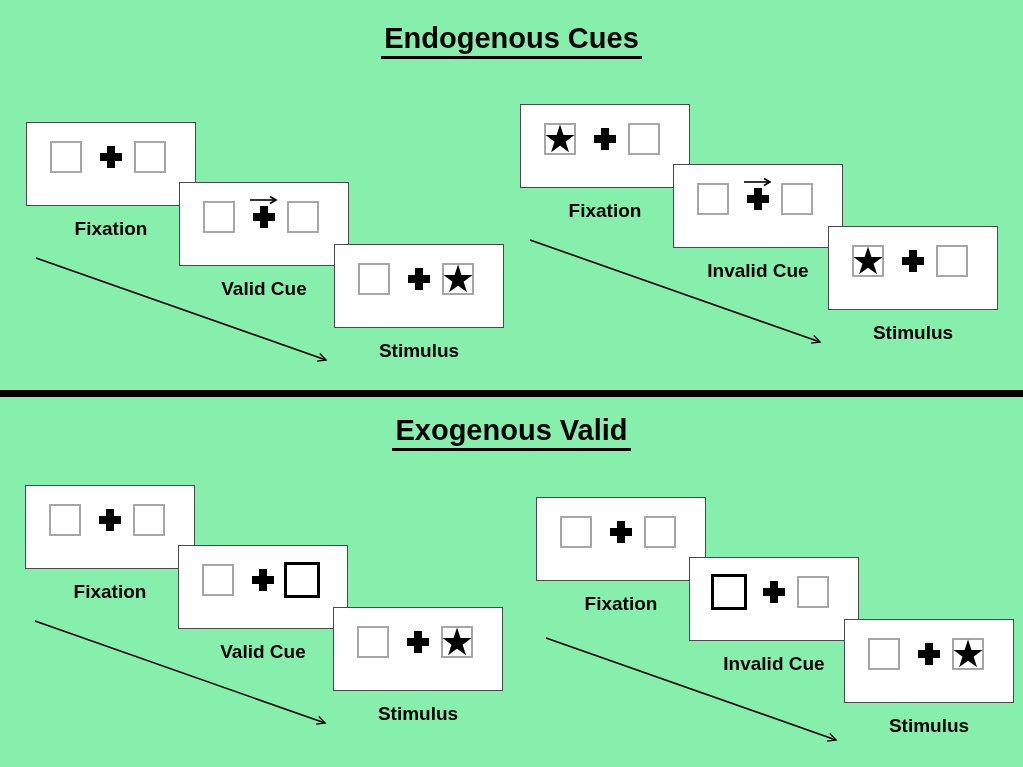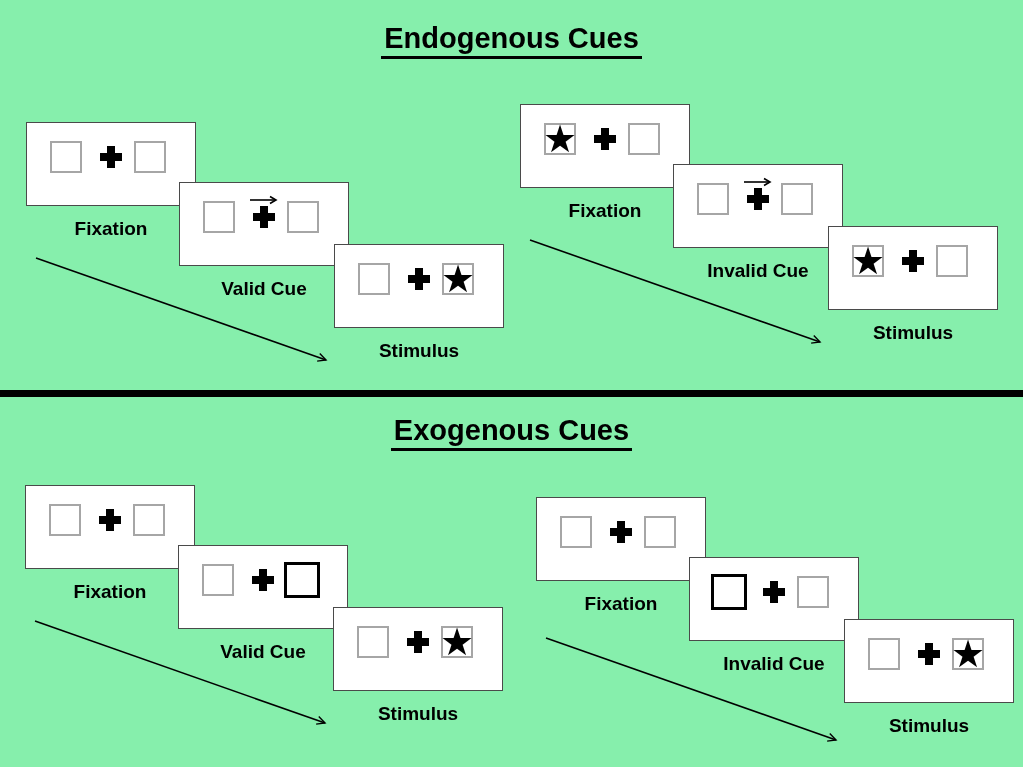--- a/index.html
+++ b/index.html
@@ -172,21 +172,21 @@
             <path d="M1 1 L9 5 L1 9" fill="none" stroke="#000" stroke-width="1.4"></path>
           </marker>
         </defs>
       <line x1="10" y1="10" x2="300" y2="112" stroke="#000" stroke-width="1.6" marker-end="url(#m2)"></line>
     </svg>
   </div>
 
   <div class="divider"></div>
 
   <div class="title-row" id="title-exo">
-    <span class="section-title">Exogenous Cues</span>
+    <span class="section-title">Exogenous Valid</span>
   </div>
 
   <div class="panel" id="panel-bl">
     <div class="screen step0">
       <div class="sq left" data-variant="normal">
           <span class="star"></span>
         </div>
 
       <div class="plus">
           <i class="h"></i>

